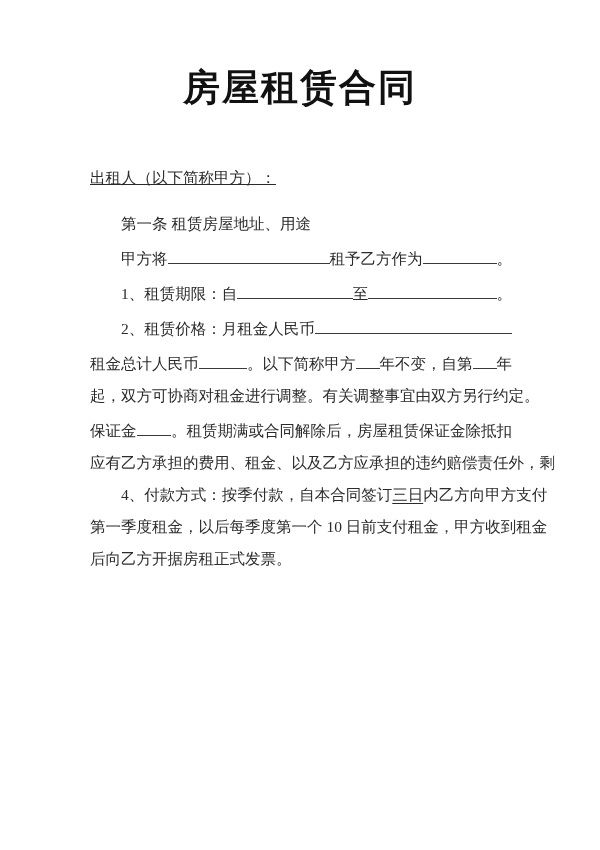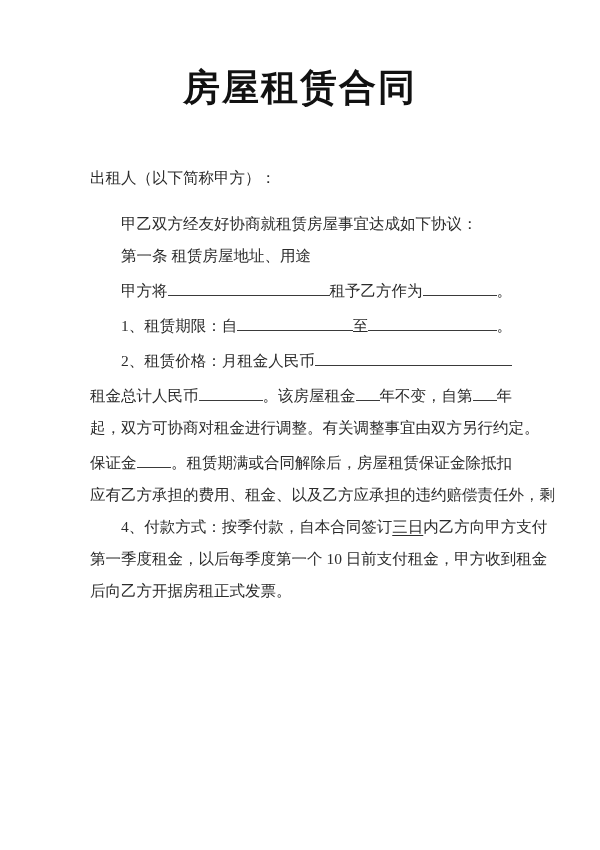--- a/index.html
+++ b/index.html
@@ -20,20 +20,21 @@
     margin-top: 64px;
     text-align: center;
     font-size: 37px;
     line-height: 48px;
     font-weight: bold;
     color: #111111;
     letter-spacing: 2px;
   }
   .parties {
     margin: 50px 0 0 90px;
+    text-decoration: underline;
   }
   .doc-body {
     margin: 14px 88px 0 90px;
     width: 422px;
   }
   .line {
     display: flex;
     align-items: baseline;
     white-space: pre;
     line-height: 32px;
@@ -59,26 +60,25 @@
 <body>
 
 <div class="page">
   <div class="doc-title">房屋租赁合同</div>
 
   <div class="parties">
       <div class="line"><span class="t">出租人（以下简称甲方）：</span></div>
     </div>
 
   <div class="doc-body">
-      <div class="line indent"><span class="t">甲乙双方经友好协商就租赁房屋事宜达成如下协议：</span></div>
       <div class="line indent"><span class="t">第一条 租赁房屋地址、用途</span></div>
       <div class="line indent"><span class="t">甲方将</span><span class="blank" style="flex-basis: 160px;"></span><span class="t">租予乙方作为</span><span class="blank" style="flex-basis: 72px;"></span><span class="t">。</span></div>
       <div class="line indent"><span class="t">1、租赁期限：自</span><span class="blank" style="flex-basis: 112px;"></span><span class="t">至</span><span class="blank" style="flex-basis: 125px;"></span><span class="t">。</span></div>
       <div class="line indent"><span class="t">2、租赁价格：月租金人民币</span><span class="blank" style="flex-basis: 88px;"></span></div>
-      <div class="line"><span class="t">租金总计人民币</span><span class="blank" style="flex-basis: 93px;"></span><span class="t">。该房屋租金</span><span class="blank" style="flex-basis: 30px;"></span><span class="t">年不变，自第</span><span class="blank" style="flex-basis: 30px;"></span><span class="t">年</span></div>
+      <div class="line"><span class="t">租金总计人民币</span><span class="blank" style="flex-basis: 93px;"></span><span class="t">。以下简称甲方</span><span class="blank" style="flex-basis: 30px;"></span><span class="t">年不变，自第</span><span class="blank" style="flex-basis: 30px;"></span><span class="t">年</span></div>
       <div class="line"><span class="t">起，双方可协商对租金进行调整。有关调整事宜由双方另行约定。</span></div>
       <div class="line"><span class="t">保证金</span><span class="blank" style="flex-basis: 95px;"></span><span class="t">。租赁期满或合同解除后，房屋租赁保证金除抵扣</span></div>
       <div class="line"><span class="t">应有乙方承担的费用、租金、以及乙方应承担的违约赔偿责任外，剩</span></div>
       <div class="line indent"><span class="t">4、付款方式：按季付款，自本合同签订</span><span class="t uline">三日</span><span class="t">内乙方向甲方支付</span></div>
       <div class="line"><span class="t">第一季度租金，以后每季度第一个 10 日前支付租金，甲方收到租金</span></div>
       <div class="line"><span class="t">后向乙方开据房租正式发票。</span></div>
     </div>
 </div>
 
 </body></html>

